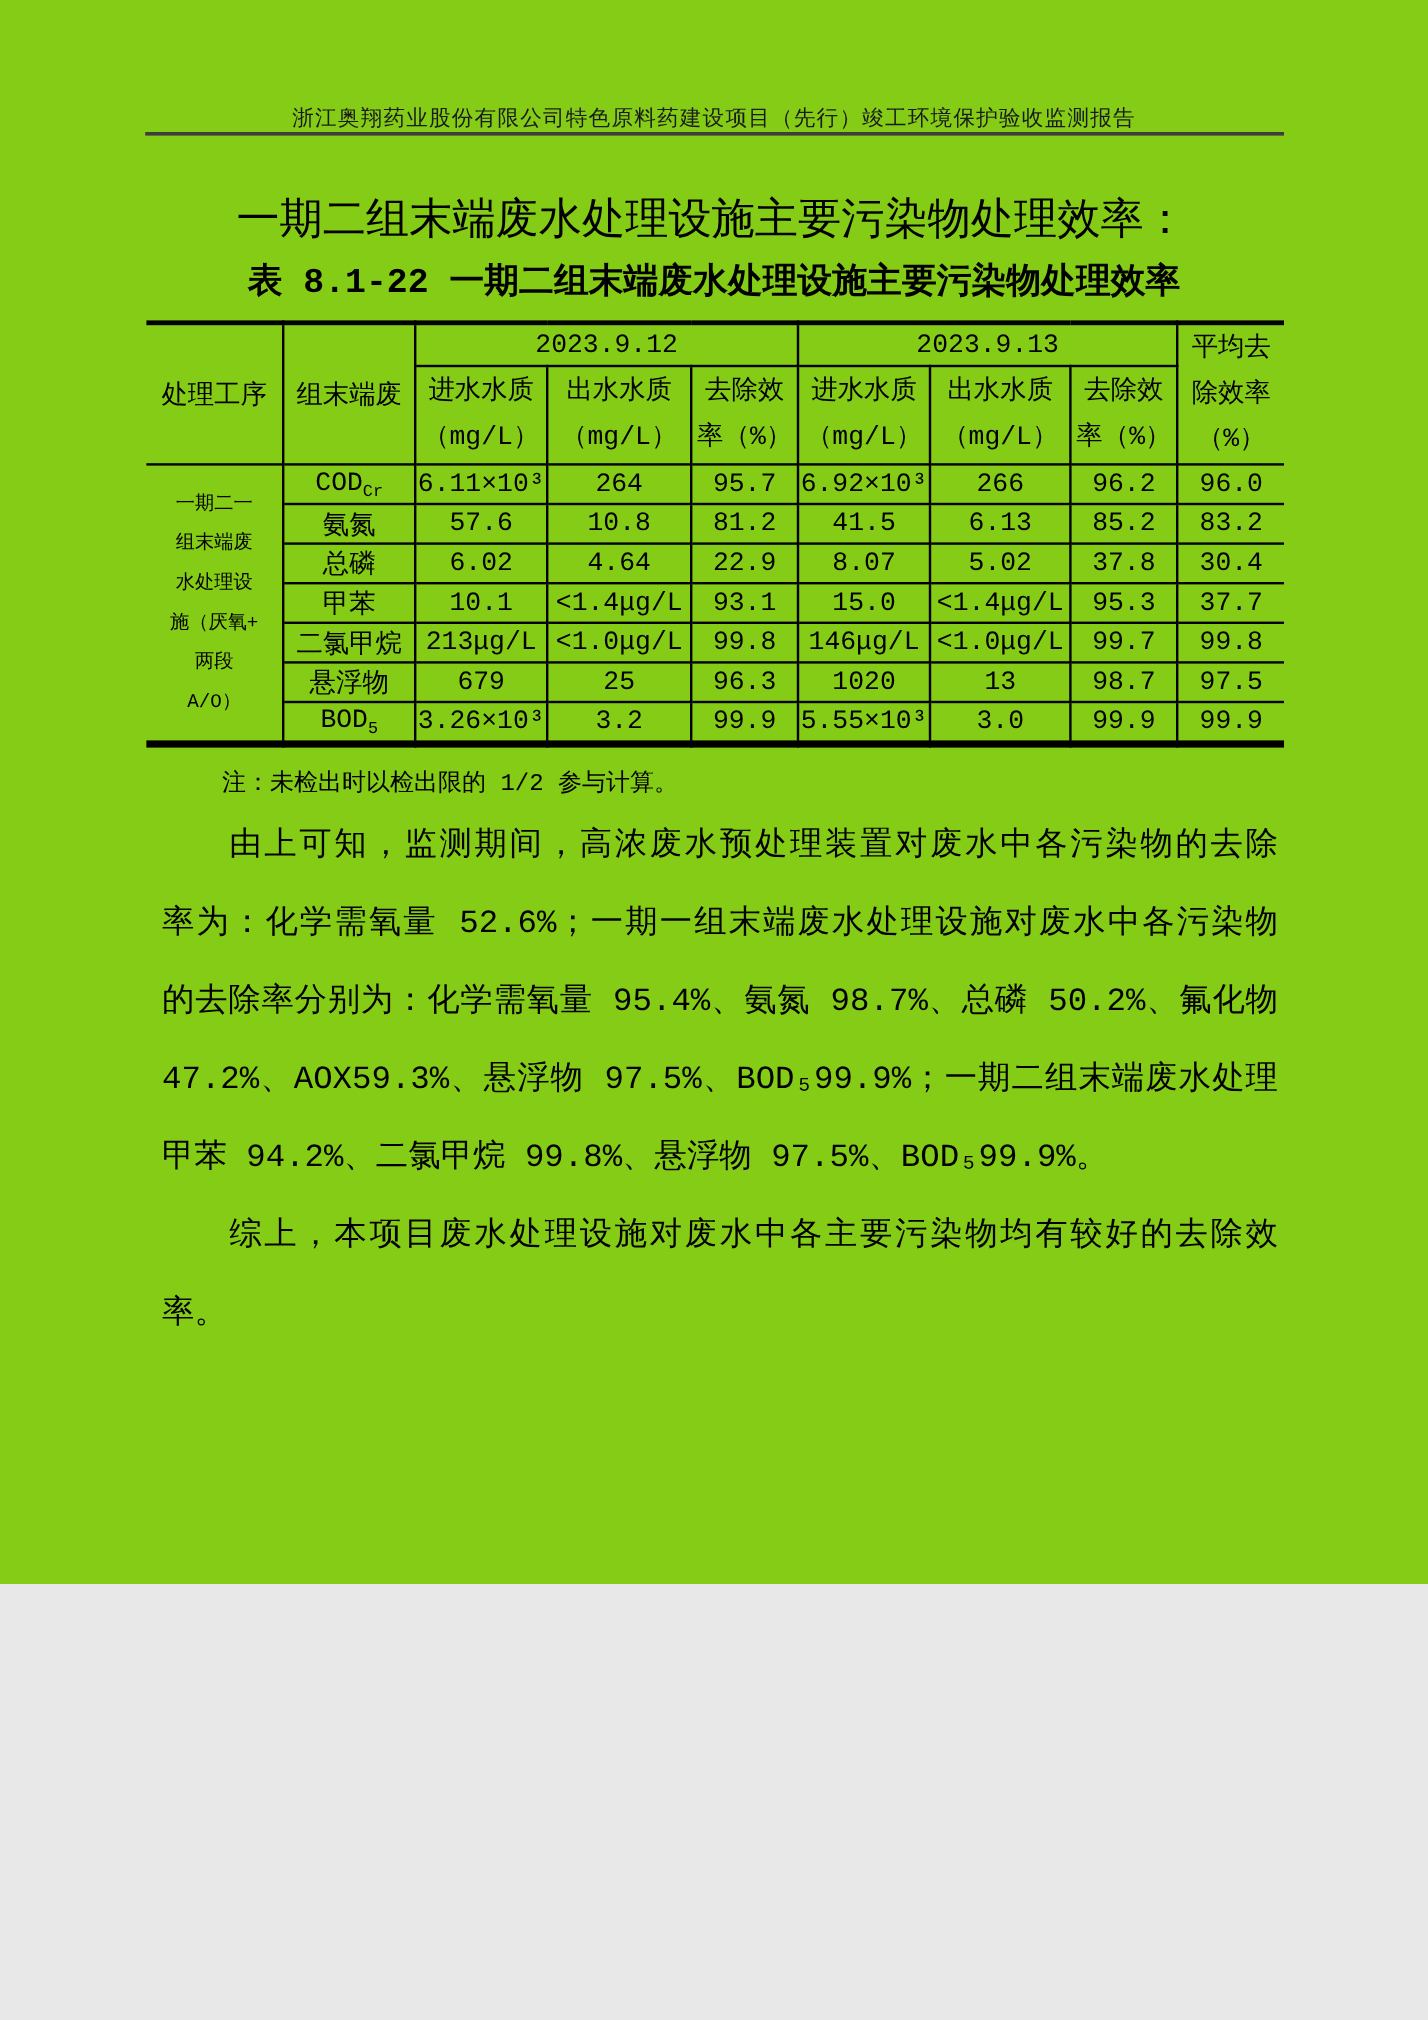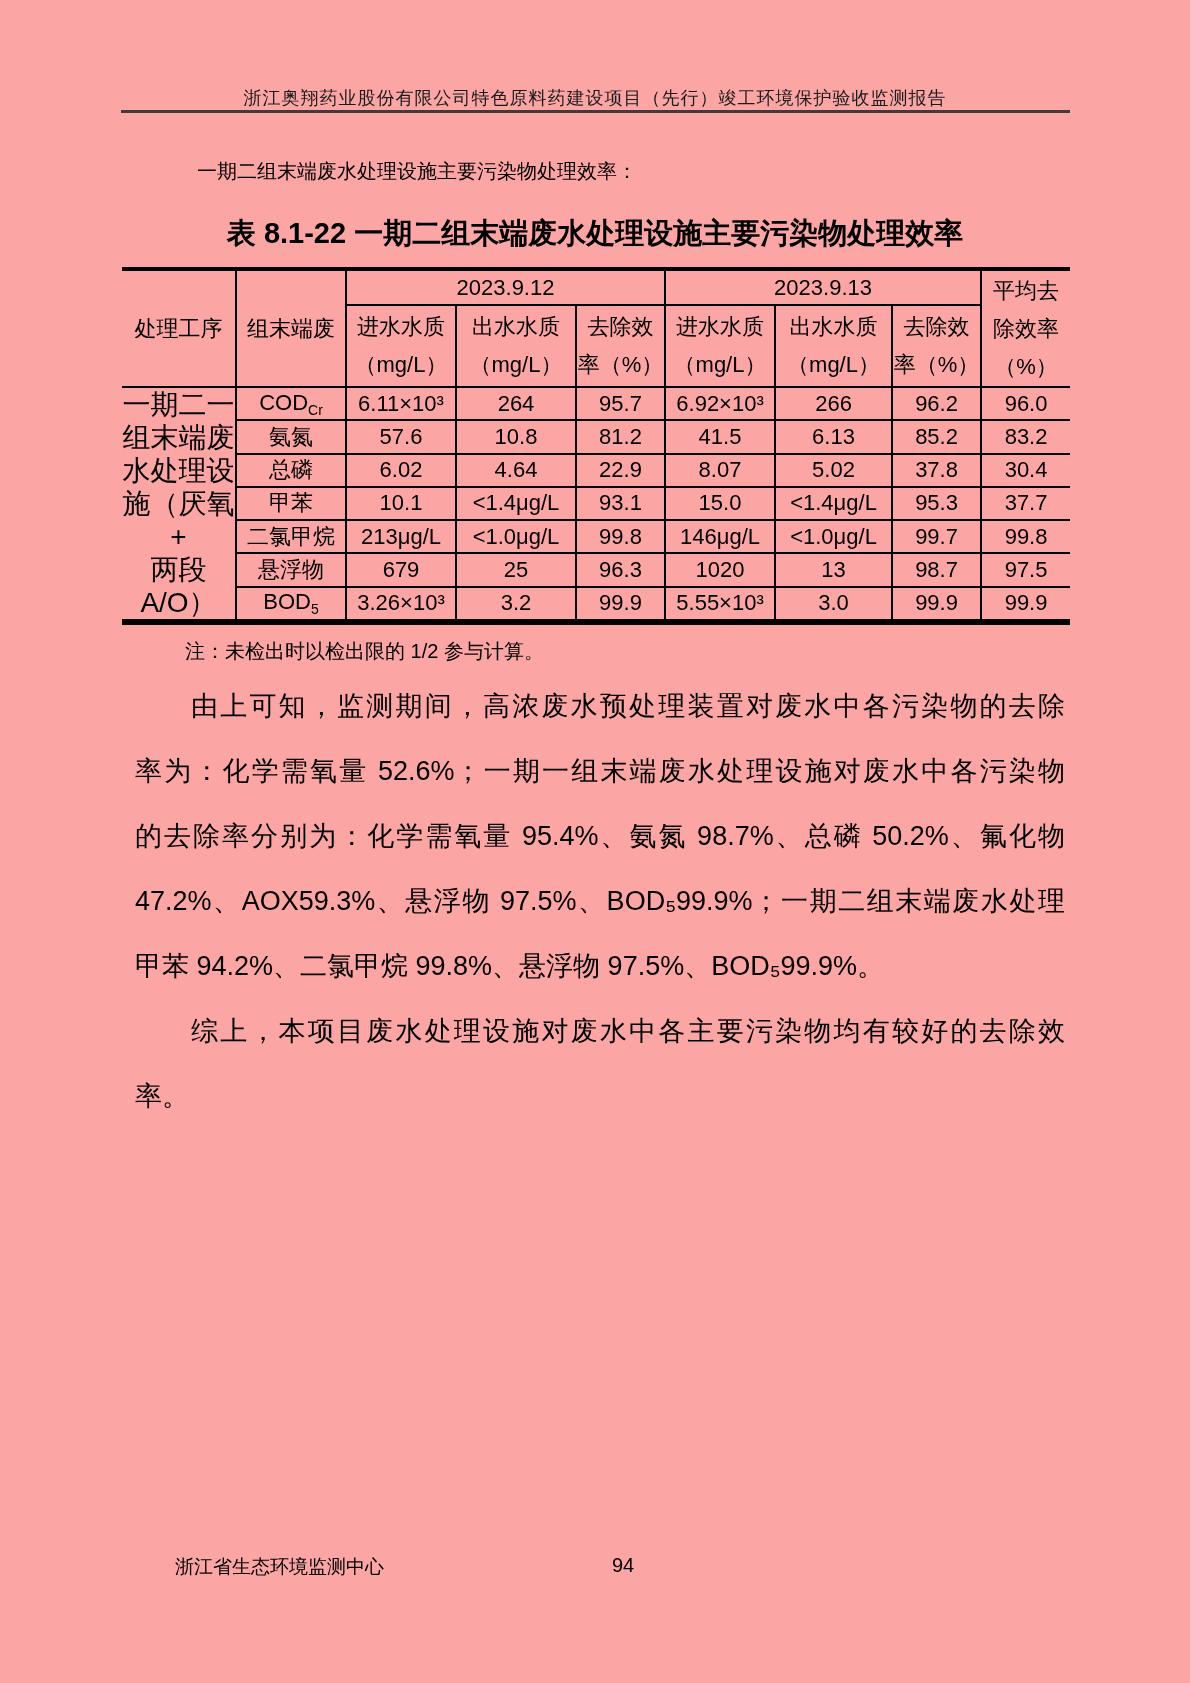--- a/index.html
+++ b/index.html
@@ -1,43 +1,43 @@
 <!DOCTYPE html>
 <html><head>
 <meta charset="utf-8">
 <style>
   html,body { margin:0; padding:0; background:#e8e8e8; }
   .page {
     position: relative;
     width: 1190px;
-    height: 1683px;
+    height: 1320px;
     margin: 0 auto;
-    background: #fca5a5;
+    background: #84cc16;
     color: #000000;
-    font-family: Liberation Sans, sans-serif;
+    font-family: Liberation Mono, monospace;
     overflow: hidden;
   }
   .doc-header-title {
     position: absolute;
     top: 86px; left: 0; width: 100%;
     text-align: center;
     font-size: 18px;
     color: #1a1a1a;
     letter-spacing: 1px;
   }
   .header-rule {
     position: absolute;
     top: 110px; left: 121px;
     width: 949px; height: 3px;
     background: #3d3d3d;
   }
   .intro-line {
     position: absolute;
     top: 158px; left: 135px; width: 930px;
-    font-size: 20px;
+    font-size: 36px;
     text-indent: 62px;
     white-space: nowrap;
   }
   .table-title {
     position: absolute;
     top: 214px; left: 0; width: 100%;
     text-align: center;
     font-size: 29px;
     font-weight: bold;
   }
@@ -70,21 +70,21 @@
     border-bottom: 3px solid #000;
   }
   .th-avg {
     white-space: pre-line;
     line-height: 38px;
     border-bottom: 3px solid #000;
   }
   .process-cell {
     white-space: pre-line;
     line-height: 33px;
-    font-size: 28px;
+    font-size: 16px;
   }
   .param-cell, .val-cell { height: 31px; font-size: 22px; }
   .subscript { font-size: 14px; vertical-align: -5px; }
   .table-note {
     position: absolute;
     top: 638px; left: 135px; width: 930px;
     padding-left: 50px;
     font-size: 20px;
     box-sizing: border-box;
   }

